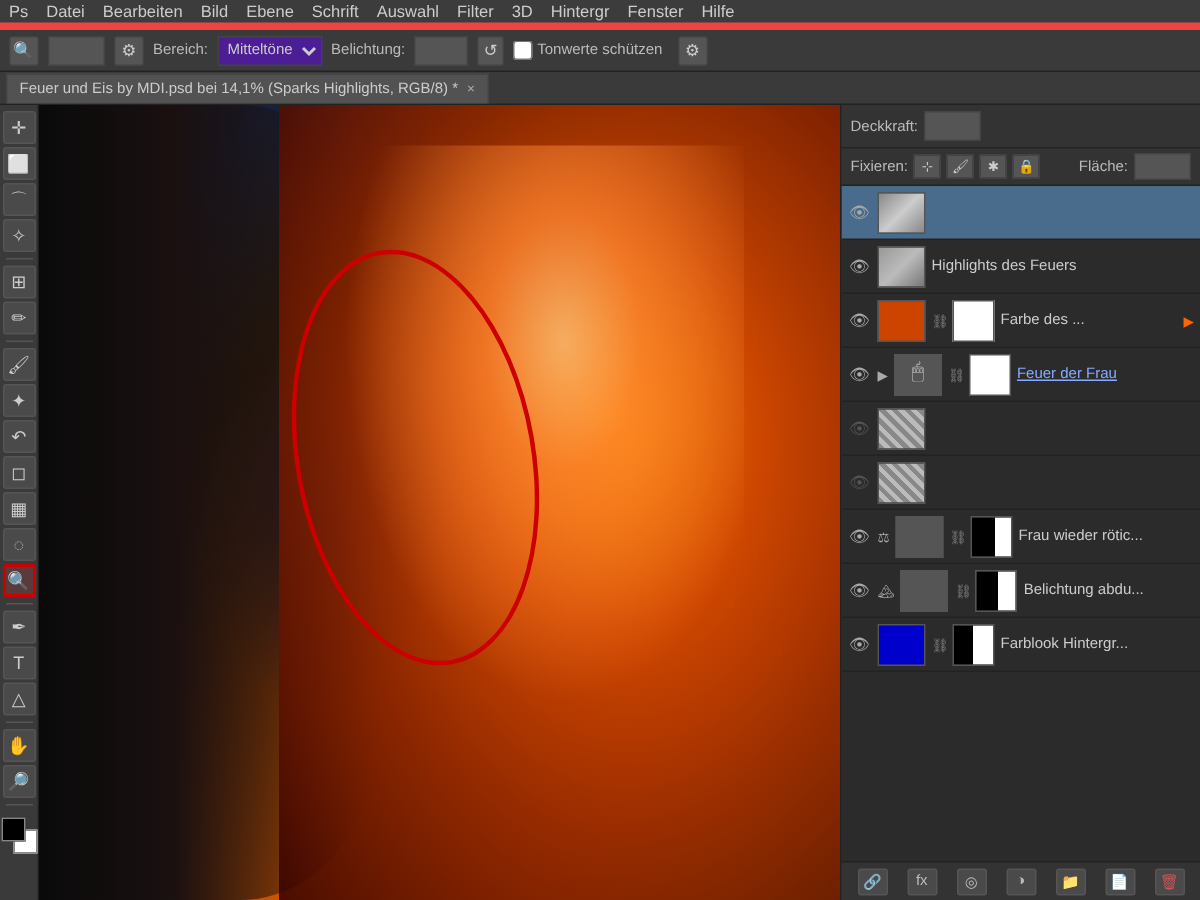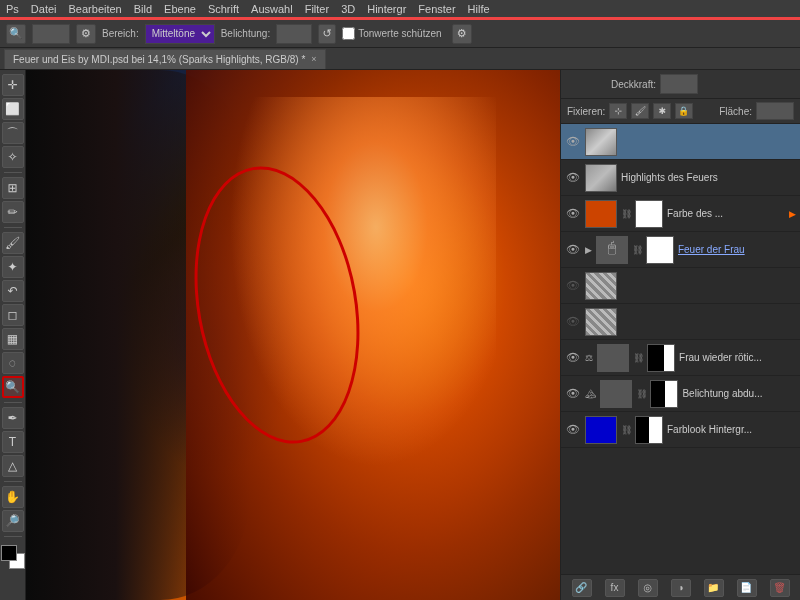--- a/index.html
+++ b/index.html
@@ -6,21 +6,21 @@
     body { width: 800px; height: 600px; overflow: hidden; font-family: Arial, sans-serif; font-size: 11px; background: #2b2b2b; color: #ccc; }
 
     
     .menu-bar {
       background: #3c3c3c;
       height: 20px;
       display: flex;
       align-items: center;
       padding: 0 6px;
       gap: 12px;
-      border-bottom: 3px solid #ef4444;
+      border-bottom: 5px solid #ef4444;
     }
     .menu-item { font-size: 11px; color: #ccc; cursor: pointer; white-space: nowrap; }
 
     
     .toolbar-top {
       background: #3a3a3a;
       height: 28px;
       display: flex;
       align-items: center;
       padding: 0 6px;
@@ -172,21 +172,21 @@
       display: flex;
       align-items: center;
       padding: 4px 6px;
       gap: 4px;
       background: #333;
       border-bottom: 1px solid #222;
     }
     .blend-row select {
       background: #555; color: #ccc; border: 1px solid #444; font-size: 10px; height: 20px; flex: 1;
     }
-    .blend-row label { font-size: 10px; color: #bbb; margin-left: 44px; }
+    .blend-row label { font-size: 10px; color: #bbb; }
     .blend-row input[type=text] {
       background: #555; color: #ccc; border: 1px solid #444; font-size: 10px; height: 20px; width: 36px; text-align: center;
     }
 
     
     .fix-row {
       display: flex;
       align-items: center;
       padding: 3px 6px;
       gap: 4px;

